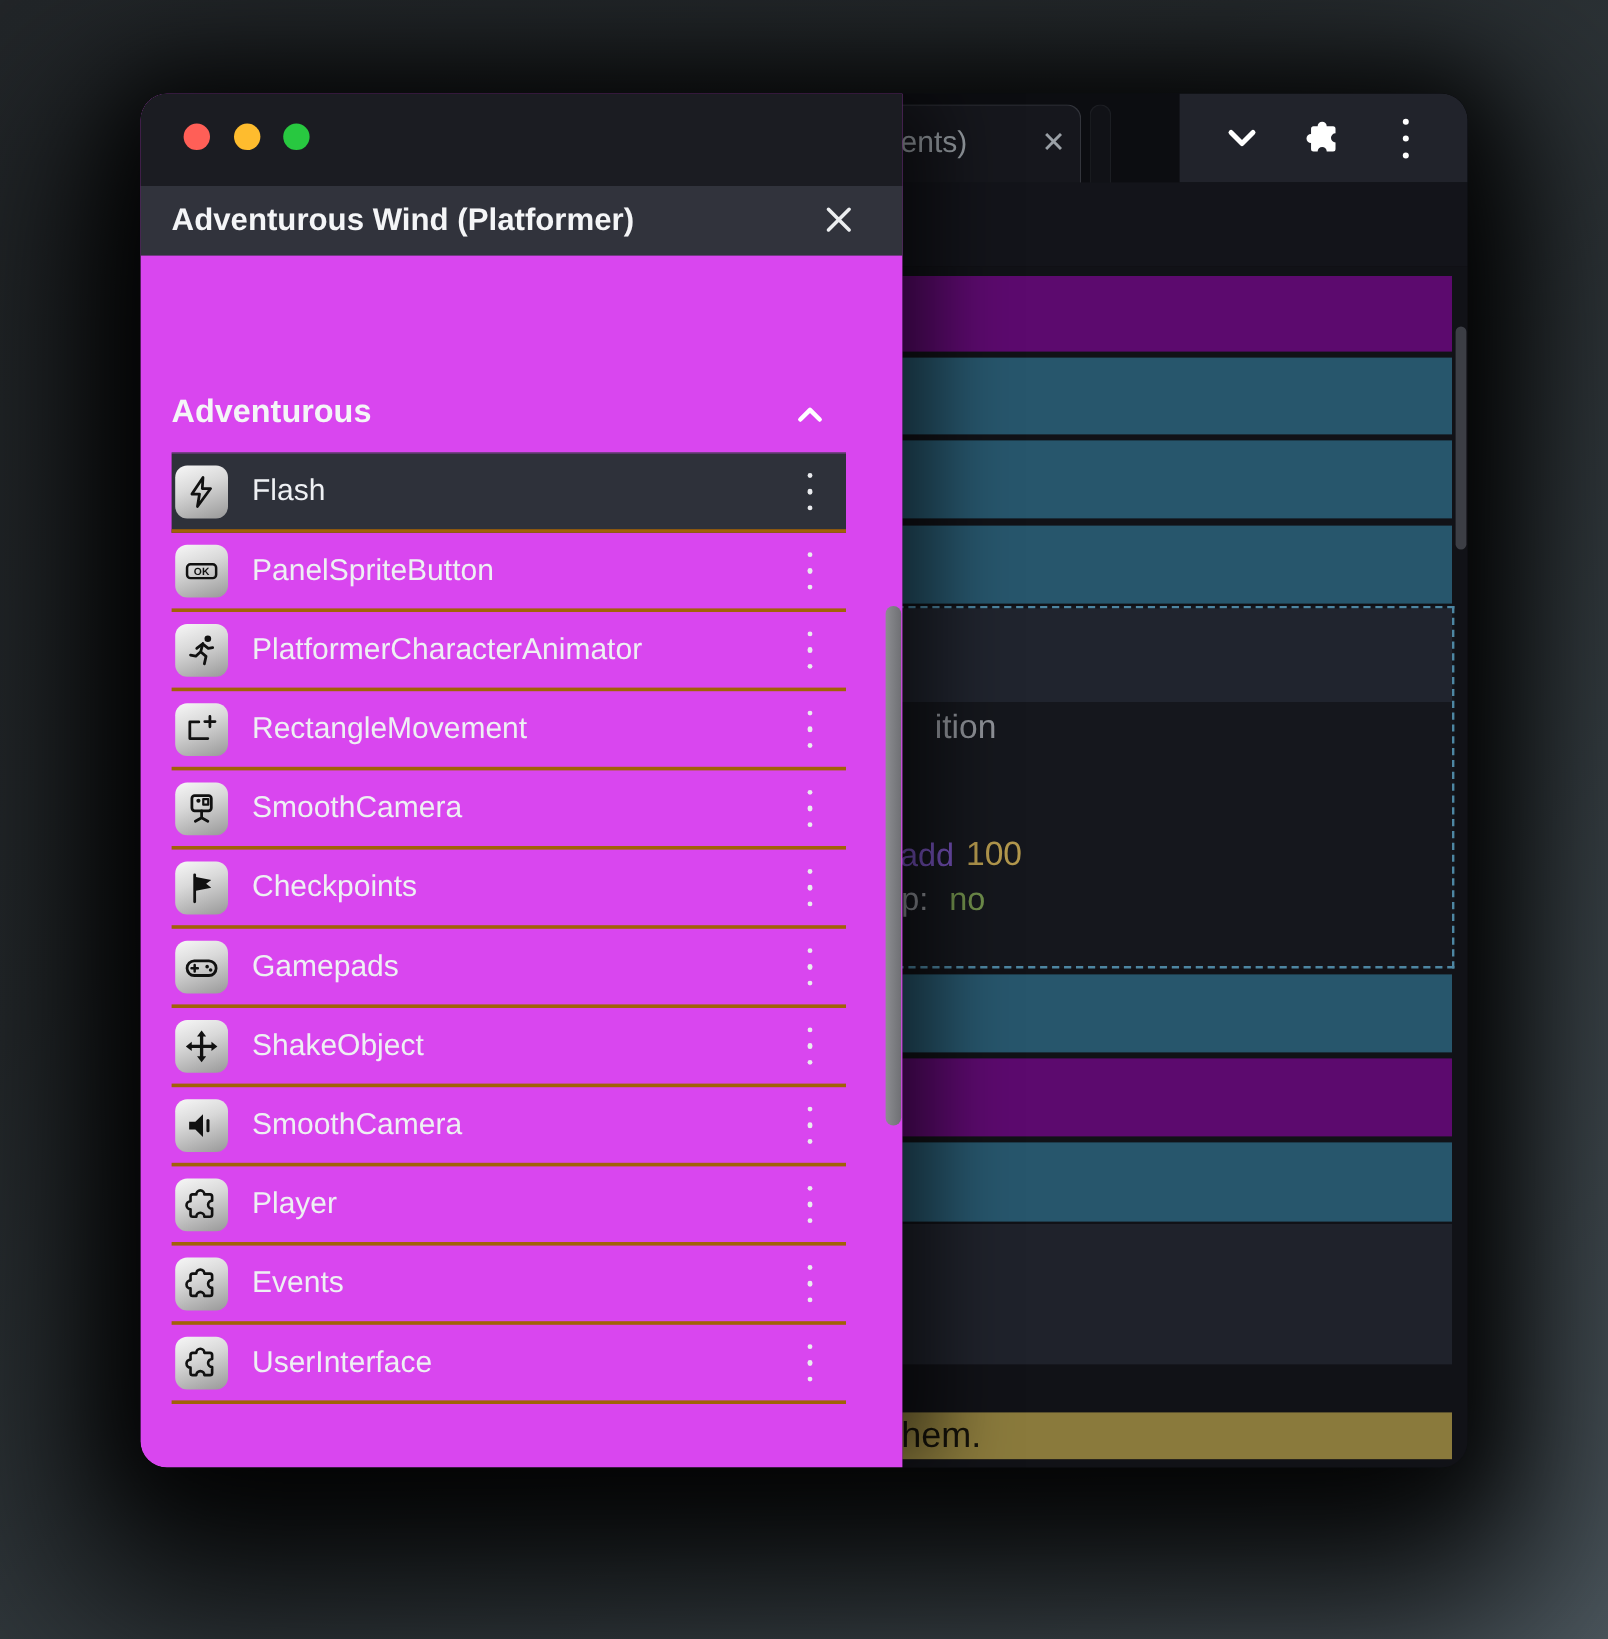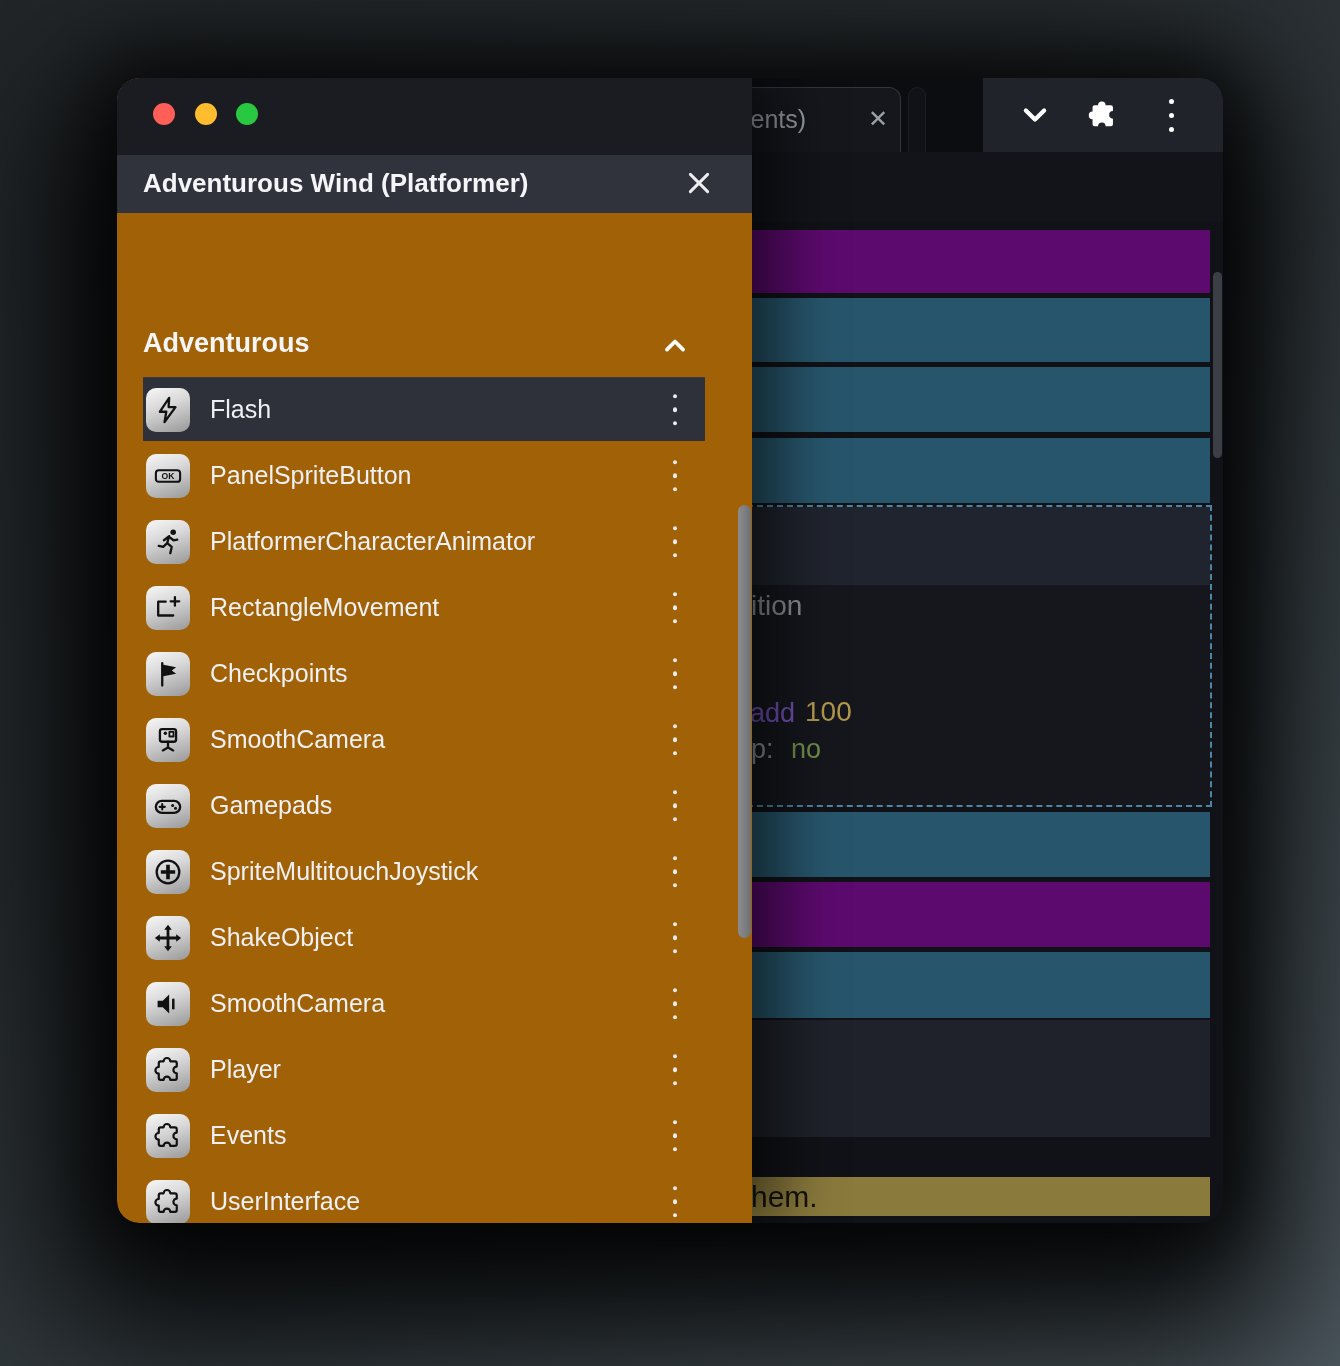--- a/index.html
+++ b/index.html
@@ -30,21 +30,21 @@
 
   .events{position:absolute;left:0;top:144px;right:0;bottom:0;background:#111217;}
   .evrow{position:absolute;left:635px;width:458px;}
   .selectedEvent{position:absolute;left:630px;width:465px;box-sizing:border-box;background:#15171d;}
   .sel-topband{position:absolute;left:0;top:0;right:0;height:78px;background:#20242e;}
   .frag{position:absolute;white-space:nowrap;}
   .right-scrollbar{position:absolute;left:1096px;top:194px;width:9px;height:186px;
     background:#3c3e45;border-radius:5px;}
 
   
-  .panel{position:absolute;left:0;top:0;width:635px;height:1145px;background:#a16207;
+  .panel{position:absolute;left:0;top:0;width:635px;height:1145px;background:#d946ef;
     border-radius:22px 0 0 22px;box-shadow:30px 0 60px rgba(0,0,0,.55);}
   .panel-titlebar{position:absolute;left:0;top:0;right:0;height:77px;background:#1b1c22;
     border-radius:22px 0 0 0;}
   .tl{position:absolute;top:25px;width:22px;height:22px;border-radius:50%;}
   .panel-header{position:absolute;left:0;top:77px;right:0;height:58px;background:#31333c;}
   .panel-title{position:absolute;left:26px;top:13px;font-size:26px;font-weight:bold;color:#f4f5f7;white-space:nowrap;}
   .panel-close{position:absolute;left:566px;top:12px;width:32px;height:32px;color:#eceef0;}
   .searchbox{position:absolute;left:28px;top:172px;width:560px;height:60px;background:#4b4d56;border-radius:9px;}
   .search-ph{position:absolute;left:84px;top:14px;font-size:27px;color:#a3a5ab;}
   .search-ic{position:absolute;left:24px;top:15px;width:30px;height:30px;color:#b9bbc1;}
@@ -152,21 +152,21 @@
 
     <div class="events"></div>
     <div id="eventRows">
         <div class="evrow" style="top: 152px; height: 63px; background: rgb(92, 10, 110);"></div>
         <div class="evrow" style="top: 220px; height: 64px; background: rgb(39, 86, 108);"></div>
         <div class="evrow" style="top: 289px; height: 65px; background: rgb(39, 86, 108);"></div>
         <div class="evrow" style="top: 360px; height: 65px; background: rgb(39, 86, 108);"></div>
         <div class="selectedEvent" style="top: 427px; height: 302px; border: 2px dashed rgb(77, 134, 162);">
           <div class="sel-topband"></div>
         </div>
-        <span class="frag" style="left: 634px; top: 512px; font-size: 28px; color: rgb(143, 146, 152);">ition</span>
+        <span class="frag" style="left: 662px; top: 512px; font-size: 28px; color: rgb(143, 146, 152);">ition</span>
         <span class="frag" style="left: 633px; top: 620px; font-size: 27px; color: rgb(116, 81, 184);">add</span>
         <span class="frag" style="left: 688px; top: 618px; font-size: 28px; color: rgb(179, 152, 77);">100</span>
         <span class="frag" style="left: 634px; top: 656px; font-size: 27px; color: rgb(143, 146, 152);">p:</span>
         <span class="frag" style="left: 674px; top: 656px; font-size: 27px; color: rgb(113, 144, 76);">no</span>
         <div class="evrow" style="top: 734px; height: 65px; background: rgb(39, 86, 108);"></div>
         <div class="evrow" style="top: 804px; height: 65px; background: rgb(92, 10, 110);"></div>
         <div class="evrow" style="top: 874px; height: 66px; background: rgb(39, 86, 108);"></div>
         <div class="evrow" style="top: 942px; height: 117px; background: rgb(31, 34, 43);"></div>
         <div class="evrow" style="top: 1099px; height: 39px; background: rgb(138, 122, 60);"></div>
         <span class="frag" style="left: 634px; top: 1102px; font-size: 30px; color: rgb(20, 18, 10);">hem.</span>
@@ -258,78 +258,62 @@
           <span class="kebab">
             <i></i>
             <i></i>
             <i></i>
           </span>
         </div>
         <div class="extrow">
           <span class="tile">
             <span style="width:30px;height:30px;display:block">
               <svg width="100%" height="100%" viewBox="0 0 26 26" fill="none" stroke="currentColor" stroke-width="2" stroke-linecap="round" stroke-linejoin="round">
-                <path d="M8 3.5 V23"></path>
-                <path d="M8 4.8 L20 7.2 L16.3 10 L20 12.8 L8 15.2 Z" fill="currentColor" stroke="none"></path>
-              </svg>
-            </span>
-          </span>
-          <span class="extlabel">Checkpoints</span>
-          <span class="kebab">
-            <i></i>
-            <i></i>
-            <i></i>
-          </span>
-        </div>
-        <div class="extrow">
-          <span class="tile">
-            <span style="width:30px;height:30px;display:block">
-              <svg width="100%" height="100%" viewBox="0 0 26 26" fill="none" stroke="currentColor" stroke-width="2" stroke-linecap="round" stroke-linejoin="round">
                 <rect x="6" y="3.5" width="14" height="11" rx="2"></rect>
                 <circle cx="10.7" cy="7.2" r="1.5" fill="currentColor" stroke="none"></circle>
                 <rect x="14.2" y="6" width="3.6" height="4" stroke-width="1.6"></rect>
                 <path d="M13 14.5 V19.5 M8.5 22 L13 19.5 L17.5 22"></path>
               </svg>
             </span>
           </span>
           <span class="extlabel">SmoothCamera</span>
           <span class="kebab">
             <i></i>
             <i></i>
             <i></i>
           </span>
         </div>
         <div class="extrow">
           <span class="tile">
             <span style="width:30px;height:30px;display:block">
               <svg width="100%" height="100%" viewBox="0 0 26 26" fill="none" stroke="currentColor" stroke-width="2" stroke-linecap="round" stroke-linejoin="round">
+                <path d="M8 3.5 V23"></path>
+                <path d="M8 4.8 L20 7.2 L16.3 10 L20 12.8 L8 15.2 Z" fill="currentColor" stroke="none"></path>
+              </svg>
+            </span>
+          </span>
+          <span class="extlabel">Checkpoints</span>
+          <span class="kebab">
+            <i></i>
+            <i></i>
+            <i></i>
+          </span>
+        </div>
+        <div class="extrow">
+          <span class="tile">
+            <span style="width:30px;height:30px;display:block">
+              <svg width="100%" height="100%" viewBox="0 0 26 26" fill="none" stroke="currentColor" stroke-width="2" stroke-linecap="round" stroke-linejoin="round">
                 <rect x="2.5" y="8.5" width="21" height="10.5" rx="5.2"></rect>
                 <path d="M8 11.4 V16.1 M5.7 13.75 H10.3" stroke-width="1.8"></path>
                 <circle cx="17" cy="12.6" r="1.3" fill="currentColor" stroke="none"></circle>
                 <circle cx="19.5" cy="15" r="1.3" fill="currentColor" stroke="none"></circle>
               </svg>
             </span>
           </span>
           <span class="extlabel">Gamepads</span>
-          <span class="kebab">
-            <i></i>
-            <i></i>
-            <i></i>
-          </span>
-        </div>
-        <div class="extrow">
-          <span class="tile">
-            <span style="width:30px;height:30px;display:block">
-              <svg width="100%" height="100%" viewBox="0 0 26 26" fill="none" stroke="currentColor" stroke-width="2" stroke-linecap="round" stroke-linejoin="round">
-                <circle cx="13" cy="13" r="9.8"></circle>
-                <path d="M11.4 6.8 h3.2 v4.6 h4.6 v3.2 h-4.6 v4.6 h-3.2 v-4.6 H6.8 v-3.2 h4.6 z" fill="currentColor" stroke="none"></path>
-              </svg>
-            </span>
-          </span>
-          <span class="extlabel">SpriteMultitouchJoystick</span>
           <span class="kebab">
             <i></i>
             <i></i>
             <i></i>
           </span>
         </div>
         <div class="extrow">
           <span class="tile">
             <span style="width:30px;height:30px;display:block">
               <svg width="100%" height="100%" viewBox="0 0 26 26" fill="none" stroke="currentColor" stroke-width="2" stroke-linecap="round" stroke-linejoin="round">

